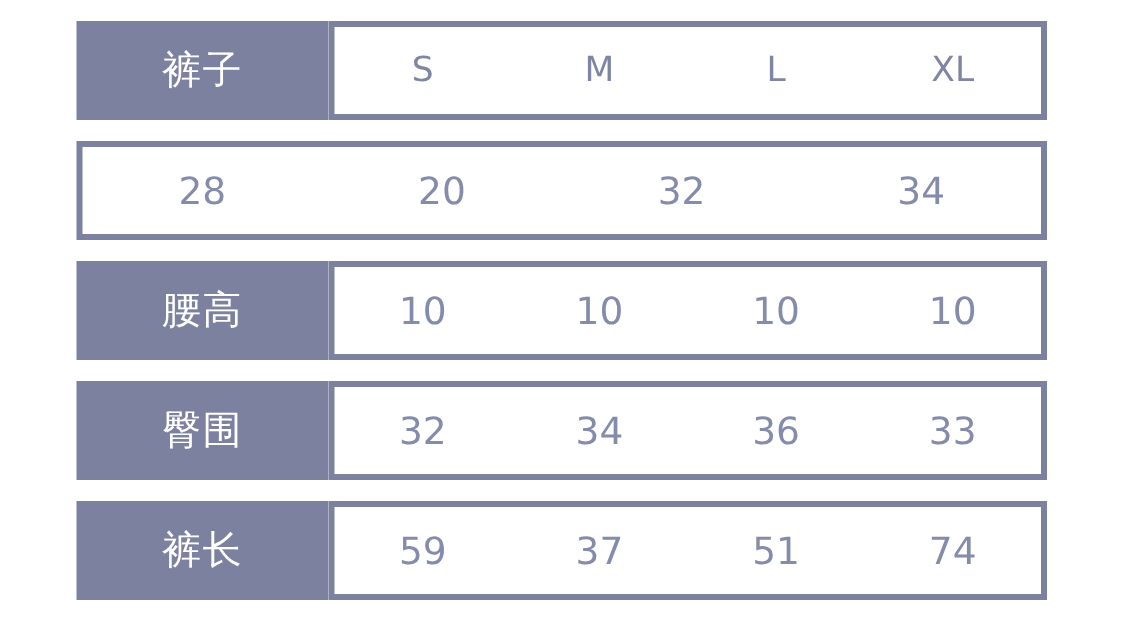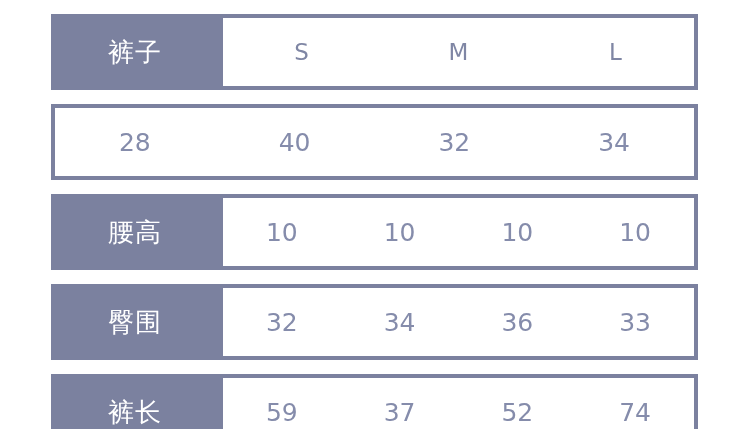--- a/index.html
+++ b/index.html
@@ -19,21 +19,21 @@
     left: 51px;
     top: 14px;
     width: 647px;
     display: flex;
     flex-direction: column;
   }
 
   .chart-row {
     display: flex;
     align-items: stretch;
-    height: 76px;
+    height: 66px;
     margin-bottom: 14px;
   }
   .chart-row:last-child {
     margin-bottom: 0;
   }
 
   
   .row-label {
     flex: 0 0 168px;
     width: 168px;
@@ -79,27 +79,28 @@
 <body>
 
 <div class="size-chart">
 
   <div class="chart-row header">
     <div class="row-label">裤子</div>
     <div class="row-values">
       <div class="value-cell">S</div>
       <div class="value-cell">M</div>
       <div class="value-cell">L</div>
+      <div class="value-cell">XL</div>
     </div>
   </div>
 
   <div class="chart-row">
     <div class="row-values">
       <div class="value-cell">28</div>
-      <div class="value-cell">40</div>
+      <div class="value-cell">20</div>
       <div class="value-cell">32</div>
       <div class="value-cell">34</div>
     </div>
   </div>
 
   <div class="chart-row">
     <div class="row-label">腰高</div>
     <div class="row-values">
       <div class="value-cell">10</div>
       <div class="value-cell">10</div>
@@ -116,18 +117,18 @@
       <div class="value-cell">36</div>
       <div class="value-cell">33</div>
     </div>
   </div>
 
   <div class="chart-row">
     <div class="row-label">裤长</div>
     <div class="row-values">
       <div class="value-cell">59</div>
       <div class="value-cell">37</div>
-      <div class="value-cell">52</div>
+      <div class="value-cell">51</div>
       <div class="value-cell">74</div>
     </div>
   </div>
 
 </div>
 
 </body></html>

